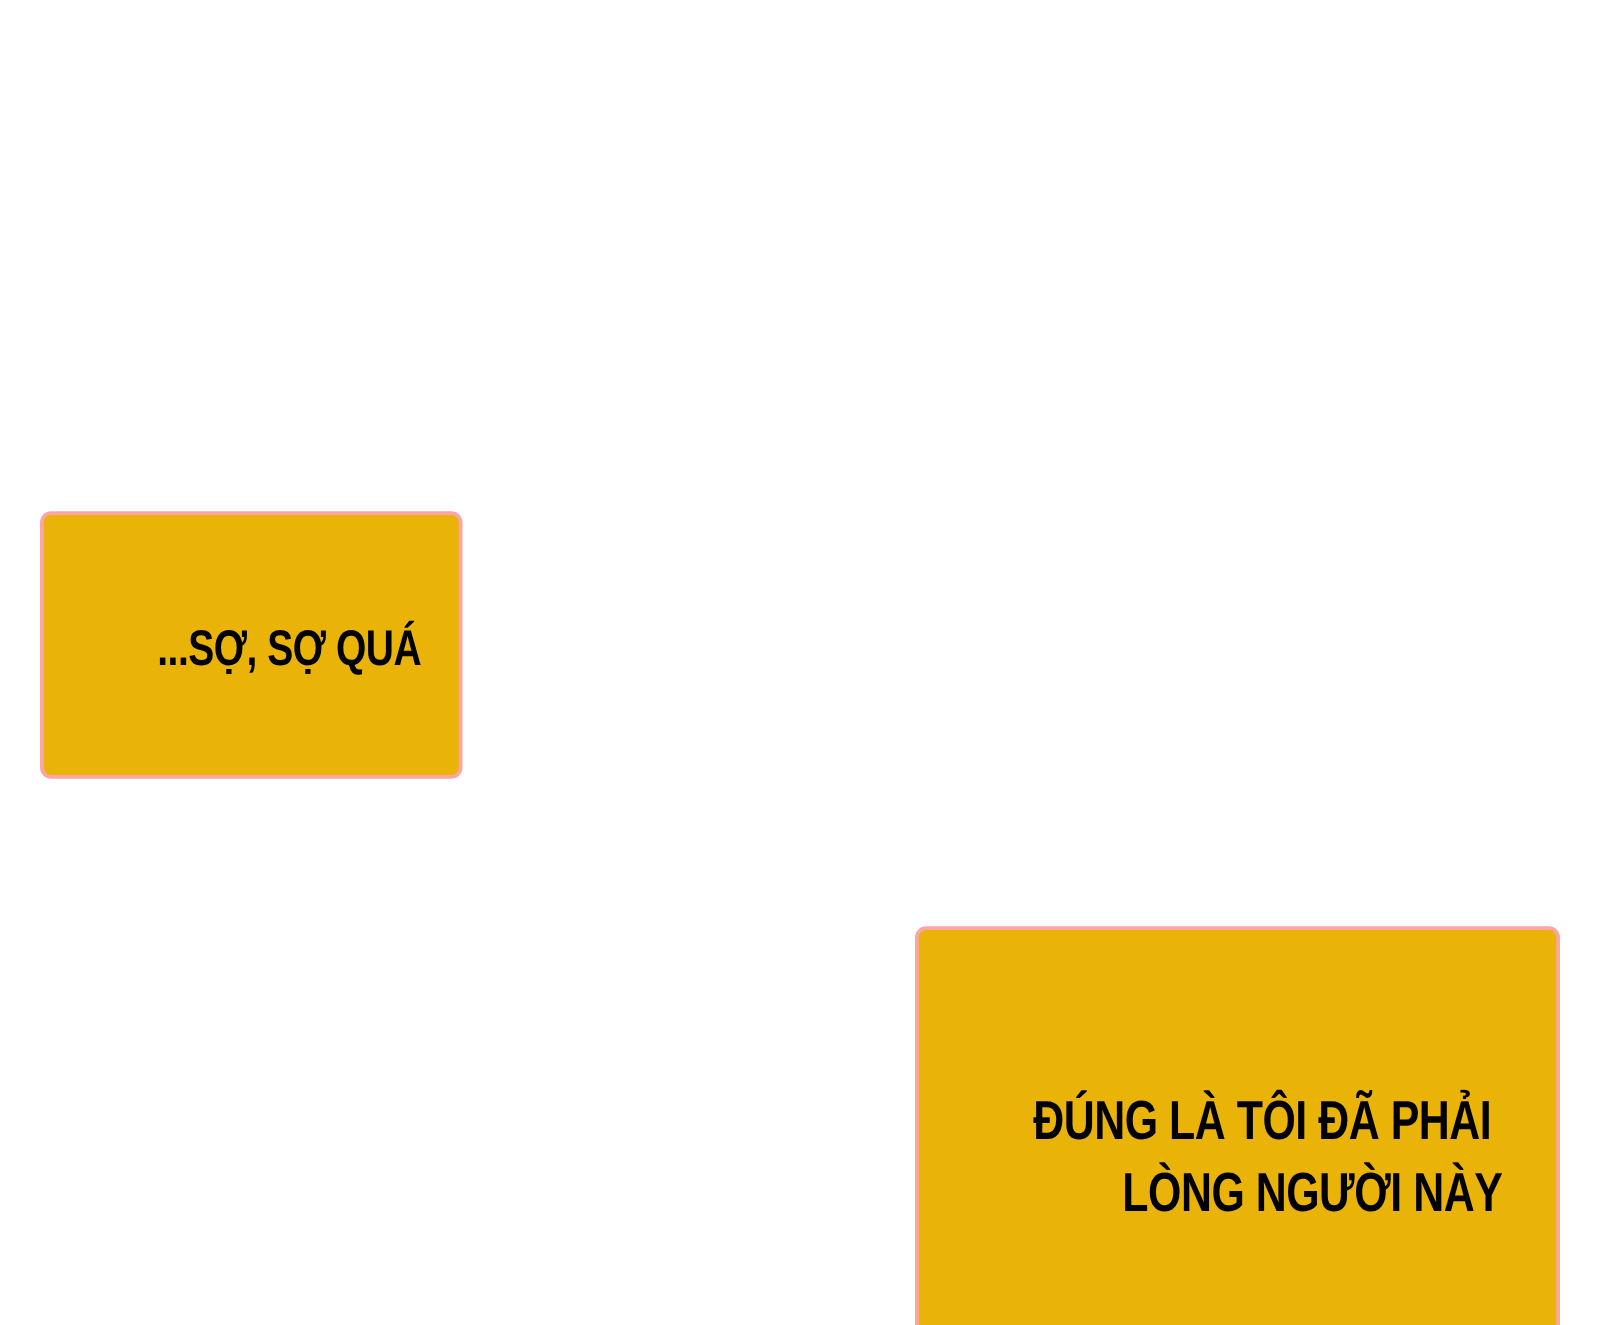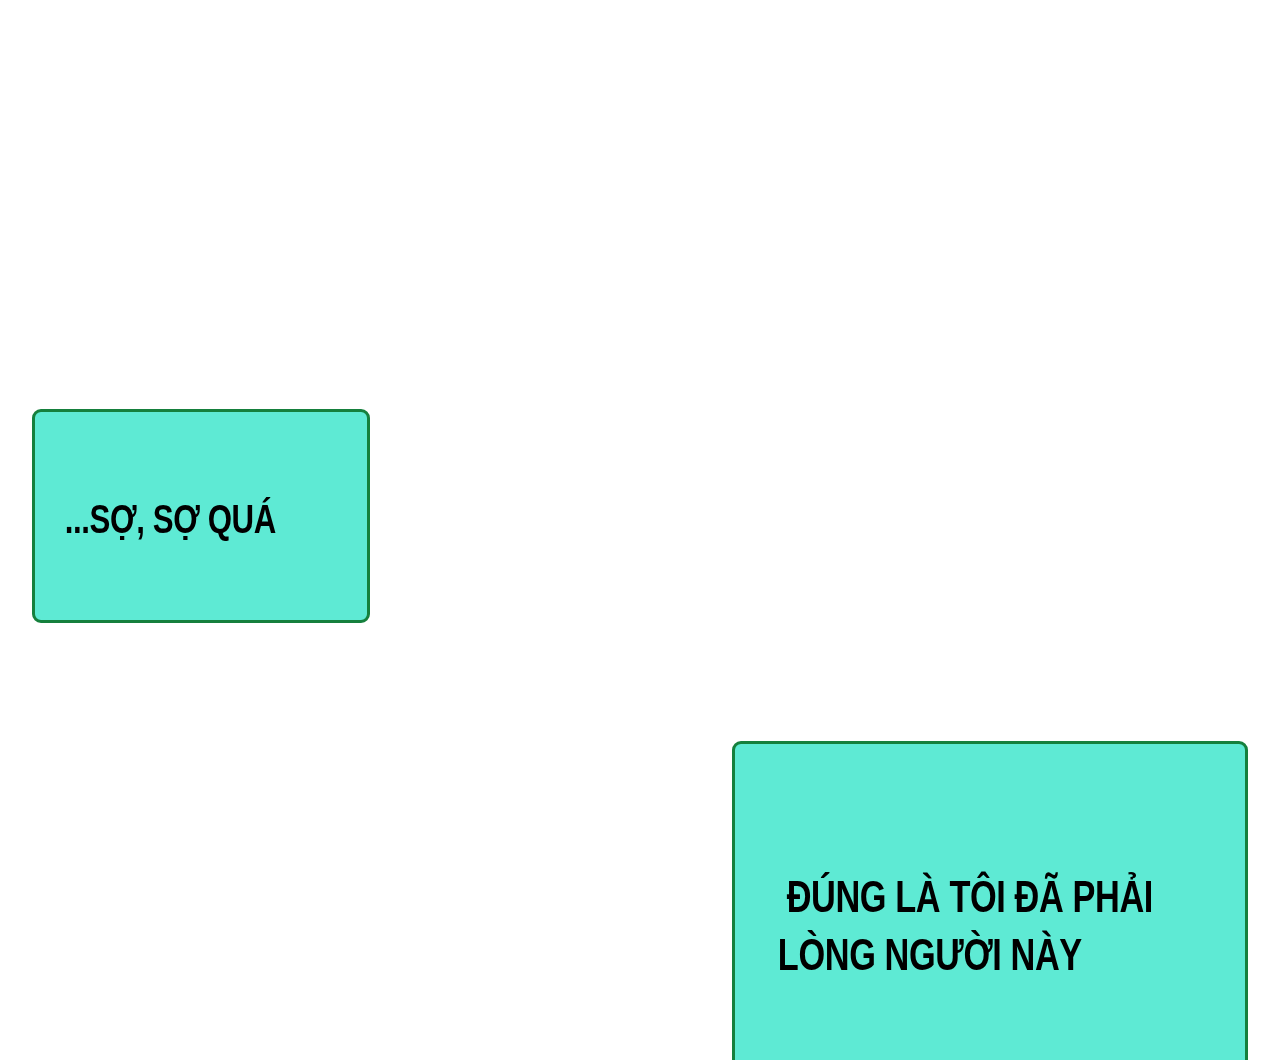--- a/index.html
+++ b/index.html
@@ -10,26 +10,26 @@
     body {
       width: 1280px;
       height: 1060px;
       position: relative;
       overflow: hidden;
       font-family: "Liberation Sans", "DejaVu Sans", sans-serif;
     }
     .caption-box {
       position: absolute;
       box-sizing: border-box;
-      background: #5eead4;
-      border: 3px solid #15803d;
+      background: #eab308;
+      border: 3px solid #fca5a5;
       border-radius: 9px;
       display: flex;
       flex-direction: column;
-      align-items: flex-start;
+      align-items: flex-end;
       justify-content: center;
       text-align: center;
     }
     .caption-line {
       display: block;
       color: #000000;
       font-family: "Liberation Sans Narrow", "Liberation Sans", "DejaVu Sans", sans-serif;
       font-weight: 700;
       text-transform: uppercase;
       letter-spacing: -0.5px;

